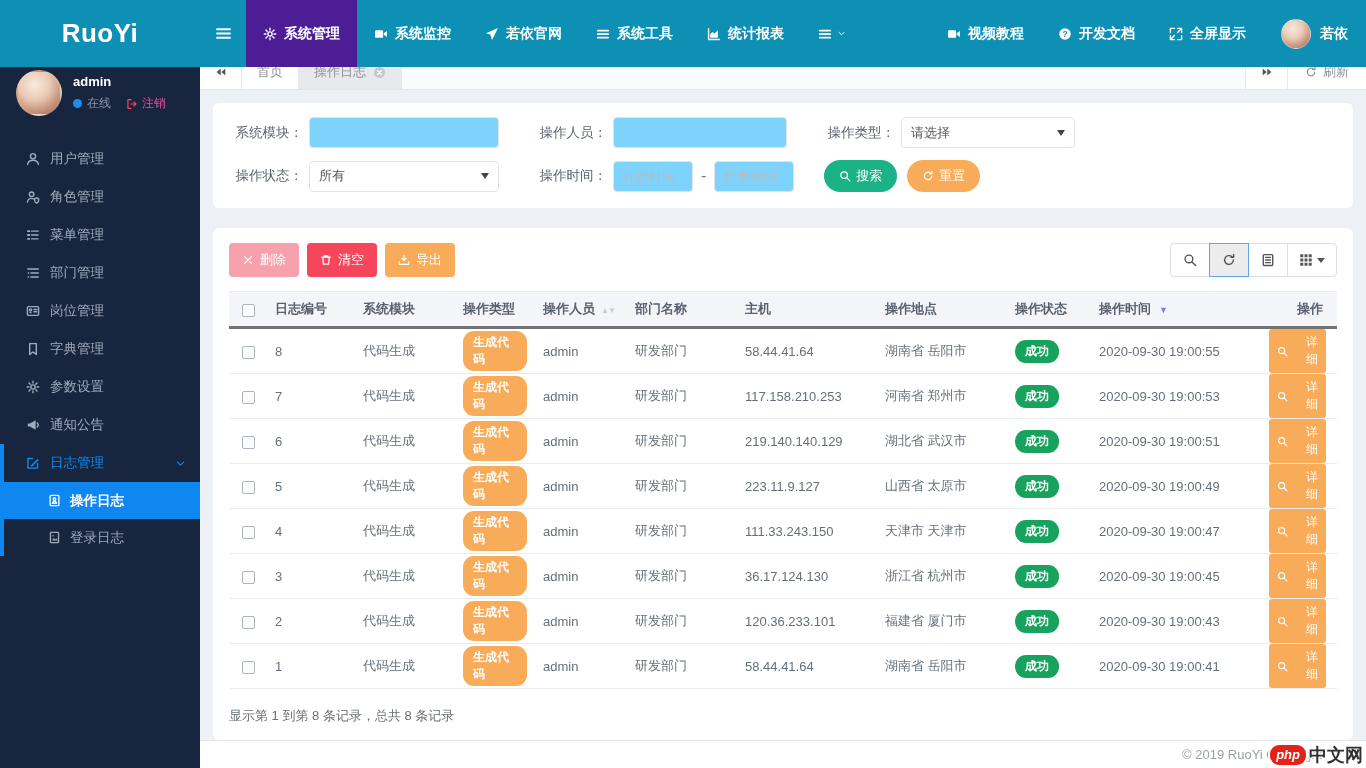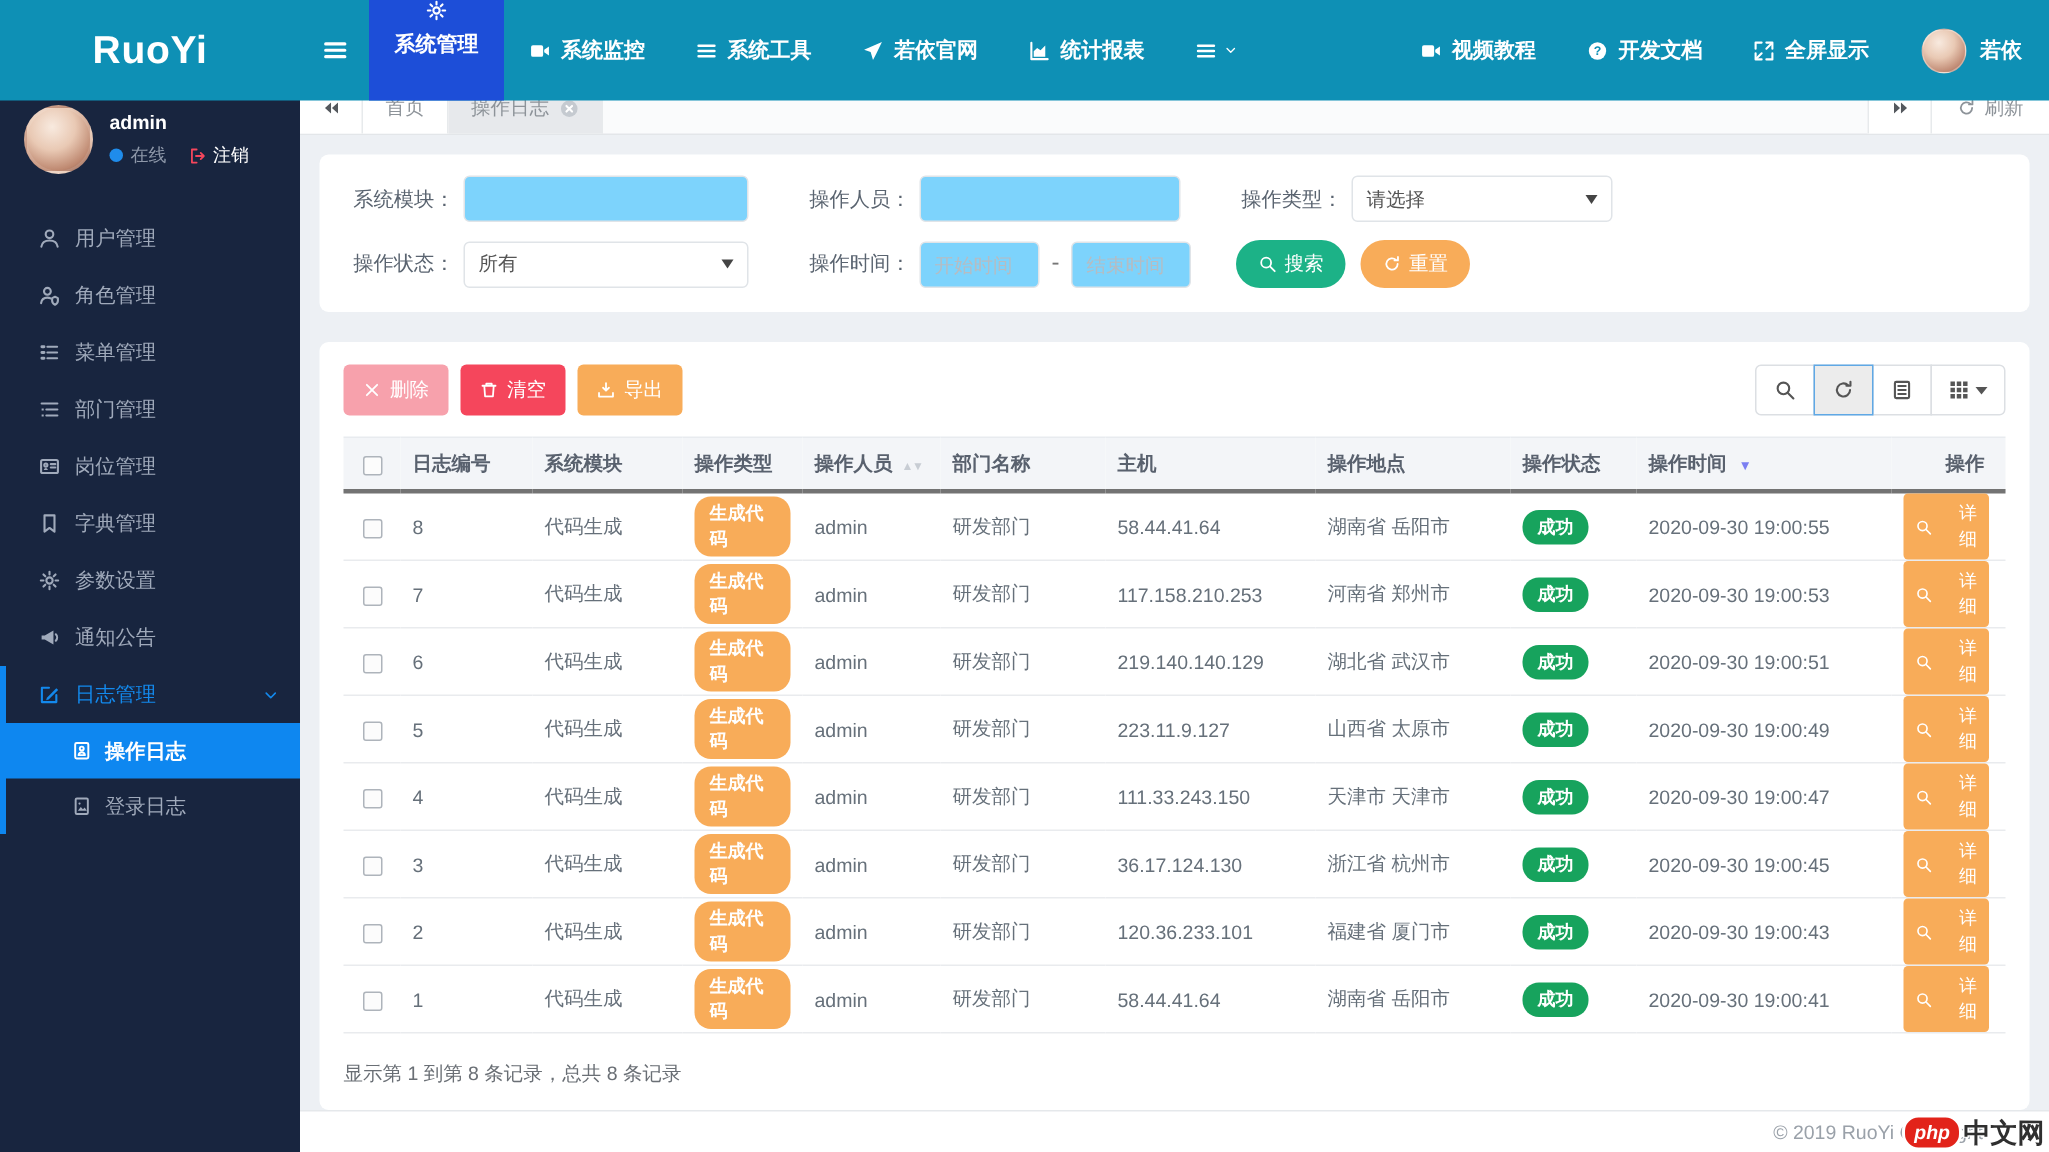--- a/index.html
+++ b/index.html
@@ -12,41 +12,41 @@
   
   #navbar { position:absolute; top:0; left:0; right:0; height:67px;
     background:#0E90B5; display:flex; align-items:stretch; color:#fff; z-index:10; }
   .logo { width:200px; display:flex; align-items:center; justify-content:center;
     font-size:26px; font-weight:700; letter-spacing:.5px; }
   .hamburger { width:46px; display:flex; align-items:center; justify-content:center;
     font-size:17px; cursor:pointer; }
   .nav-item { display:flex; align-items:center; gap:7px; padding:0 17px;
     font-size:14px; font-weight:700; cursor:pointer; }
   .nav-item .icn { font-size:14px; }
-  .nav-item.active { background:#1d4ed8;flex-direction:column; }
+  .nav-item.active { background:#4c1d95; }
   .nav-right { margin-left:auto; display:flex; align-items:stretch; }
   .avatar { width:30px; height:30px; border-radius:50%; align-self:center; margin:0 9px 0 18px;
     background:radial-gradient(circle at 38% 30%, #F8EADF 0%, #E9C9B4 40%, #C08A74 75%, #7E5244 100%);
     border:1px solid rgba(255,255,255,.35); }
   .nav-user { display:flex; align-items:center; padding-right:18px;
     font-size:14px; font-weight:700; cursor:pointer; }
 
   
   #sidebar { position:absolute; top:55px; left:0; bottom:0; width:200px;
     background:#18253F; z-index:9; }
   .suser { display:flex; padding:15px 14px 10px 16px; gap:11px; }
   .suser .avatar-lg { width:46px; height:46px; border-radius:50%;
     background:radial-gradient(circle at 40% 30%, #F8EADF 0%, #E9C9B4 40%, #BE8870 75%, #74493D 100%);
     border:2px solid rgba(255,255,255,.12); }
   .suser-info { display:flex; flex-direction:column; justify-content:center; gap:6px; }
   .suser-name { color:#fff; font-size:13px; font-weight:700; }
   .suser-row { display:flex; align-items:center; gap:5px; font-size:12px; color:#8E98A9; }
   .dot { width:9px; height:9px; border-radius:50%; background:#1F8CEB; display:inline-block; }
   .logout { display:inline-flex; align-items:center; gap:4px; margin-left:10px;
-    color:#ffffff; cursor:pointer; }
+    color:#ec4899; cursor:pointer; }
   .logout .icn { color:#F5465C; font-size:12px; }
   #smenu { margin-top:14px; }
   .smenu-item { height:38px; display:flex; align-items:center; gap:10px;
     padding-left:26px; color:#A0AABB; font-size:13.5px; cursor:pointer; }
   .smenu-item .icn { font-size:14px; }
   .sblock { border-left:4px solid #0E87F0; }
   .sblock > .smenu-item { padding-left:22px; color:#1389EC; }
   .sblock .chev { margin-left:auto; margin-right:14px; font-size:11px; color:#1389EC; }
   .smenu-sub { height:37px; display:flex; align-items:center; gap:9px;
     padding-left:44px; color:#A0AABB; font-size:13.5px; cursor:pointer; }
@@ -174,32 +174,32 @@
             <svg viewBox="0 0 16 16" fill="none" stroke="currentColor" stroke-width="1.6" stroke-linecap="round" stroke-linejoin="round">
               <rect x="1.2" y="3.6" width="9.2" height="8.8" rx="1.4" fill="currentColor" stroke="none"></rect>
               <path d="M11.2 7.1l3.6-2.6v7l-3.6-2.6z" fill="currentColor" stroke="none"></path>
             </svg>
           </span>
           <span>系统监控</span>
         </div>
         <div class="nav-item">
        <span class="icn" style="font-size:14px">
             <svg viewBox="0 0 16 16" fill="none" stroke="currentColor" stroke-width="1.6" stroke-linecap="round" stroke-linejoin="round">
-              <path d="M2 4h12M2 8h12M2 12h12" stroke-width="2"></path>
-            </svg>
-          </span>
-          <span>系统工具</span>
+              <path d="M14.8 1.2L1.2 7l5 1.8L8 14.8l2.4-4.6 4.4-9z" fill="currentColor" stroke="none"></path>
+            </svg>
+          </span>
+          <span>若依官网</span>
         </div>
         <div class="nav-item">
        <span class="icn" style="font-size:14px">
             <svg viewBox="0 0 16 16" fill="none" stroke="currentColor" stroke-width="1.6" stroke-linecap="round" stroke-linejoin="round">
-              <path d="M14.8 1.2L1.2 7l5 1.8L8 14.8l2.4-4.6 4.4-9z" fill="currentColor" stroke="none"></path>
-            </svg>
-          </span>
-          <span>若依官网</span>
+              <path d="M2 4h12M2 8h12M2 12h12" stroke-width="2"></path>
+            </svg>
+          </span>
+          <span>系统工具</span>
         </div>
         <div class="nav-item">
        <span class="icn" style="font-size:14px">
             <svg viewBox="0 0 16 16" fill="none" stroke="currentColor" stroke-width="1.6" stroke-linecap="round" stroke-linejoin="round">
               <path d="M1.8 1.8v12.4h12.4"></path>
               <path d="M3.6 12.4V8.2l2.6-2.4 2.6 1.6 3.6-3.6v8.6z" fill="currentColor" stroke="none"></path>
             </svg>
           </span>
           <span>统计报表</span>
         </div>

